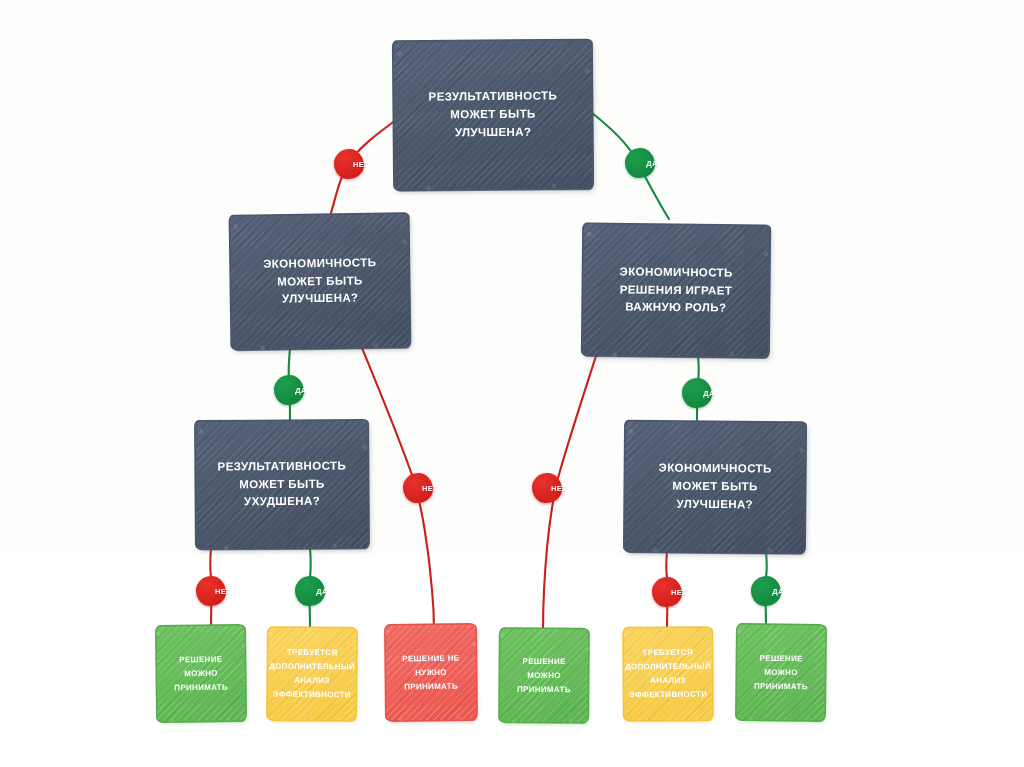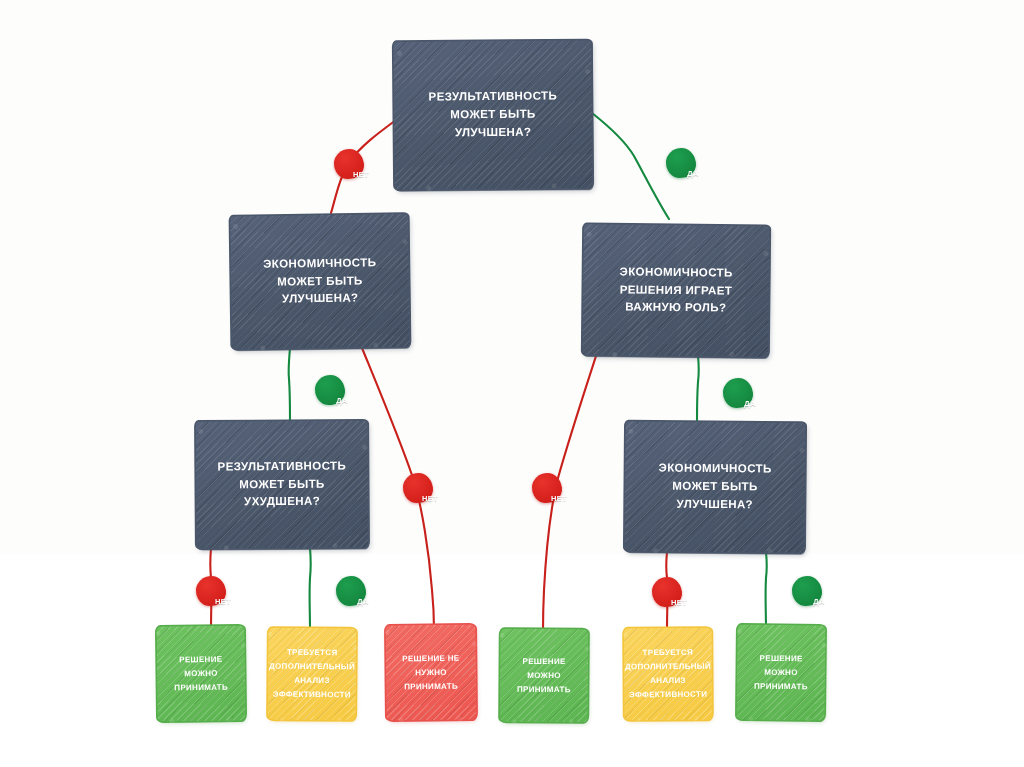--- a/index.html
+++ b/index.html
@@ -110,41 +110,40 @@
       repeating-linear-gradient(135deg, rgba(255,255,255,0.18) 0 1px, rgba(0,0,0,0) 1px, rgba(0,0,0,0) 5px),
       repeating-linear-gradient(135deg, rgba(0,0,0,0.07) 0 1px, rgba(0,0,0,0) 1px, rgba(0,0,0,0) 9px),
       linear-gradient(165deg, #f26b63 0%, #ec564f 100%);
     box-shadow: 0 0 0 1.5px #e8524c, 1px 2px 4px rgba(200,80,75,0.3);
   }
 
   
   .blob {
     position: absolute;
     display: flex;
-    align-items: flex-end;
+    align-items: center;
     justify-content: center;
     color: #ffffff;
     font-size: 7.5px;
     font-weight: bold;
     letter-spacing: 0.3px;
     text-transform: uppercase;
     width: 30px; height: 30px;
     border-radius: 52% 48% 55% 45% / 48% 56% 44% 52%;
     text-shadow: 0 1px 1px rgba(0,0,0,0.22);
     z-index: 5;
     padding-left: 24px;
   }
   .blob-no {
     background: radial-gradient(circle at 36% 30%, #e8322c 0%, #d41f1b 70%, #c21814 100%);
     box-shadow: 0 1px 3px rgba(170,25,20,0.4);
   }
   .blob-yes {
     background: radial-gradient(circle at 36% 30%, #1e9e4f 0%, #14893f 70%, #0f7a37 100%);
     box-shadow: 0 1px 3px rgba(20,120,55,0.4);
-    margin-left: 41px;
   }
 </style>
 </head>
 <body>
 
 <div id="canvas">
 
   <svg id="edges" viewBox="0 0 1024 767">
     <g fill="none" stroke-linecap="round" stroke-width="2.1">
 

